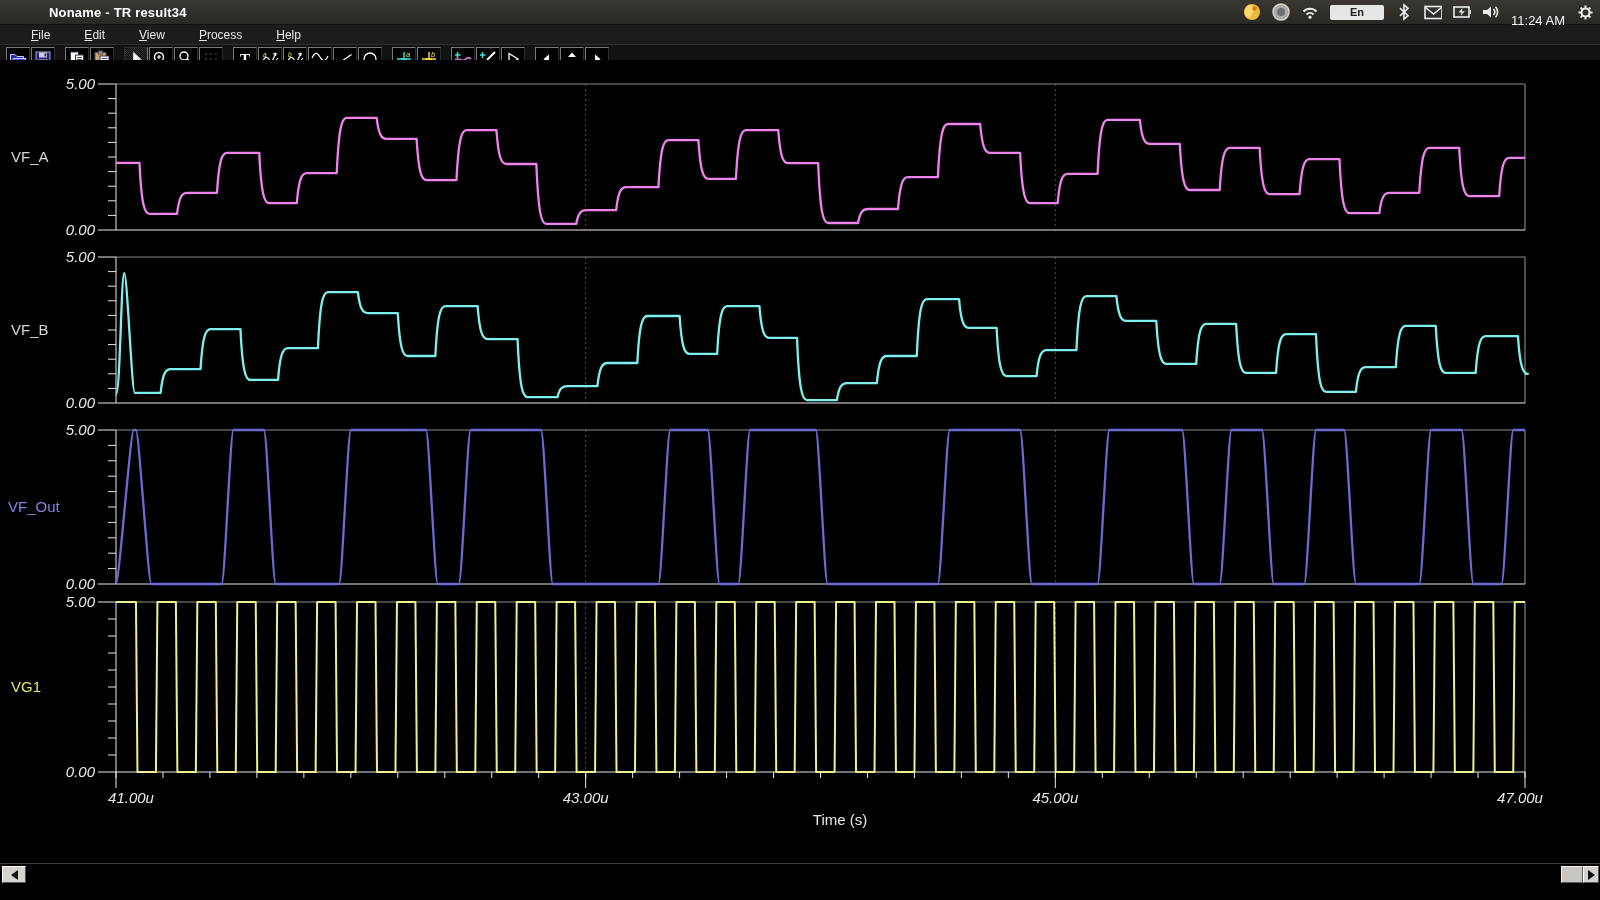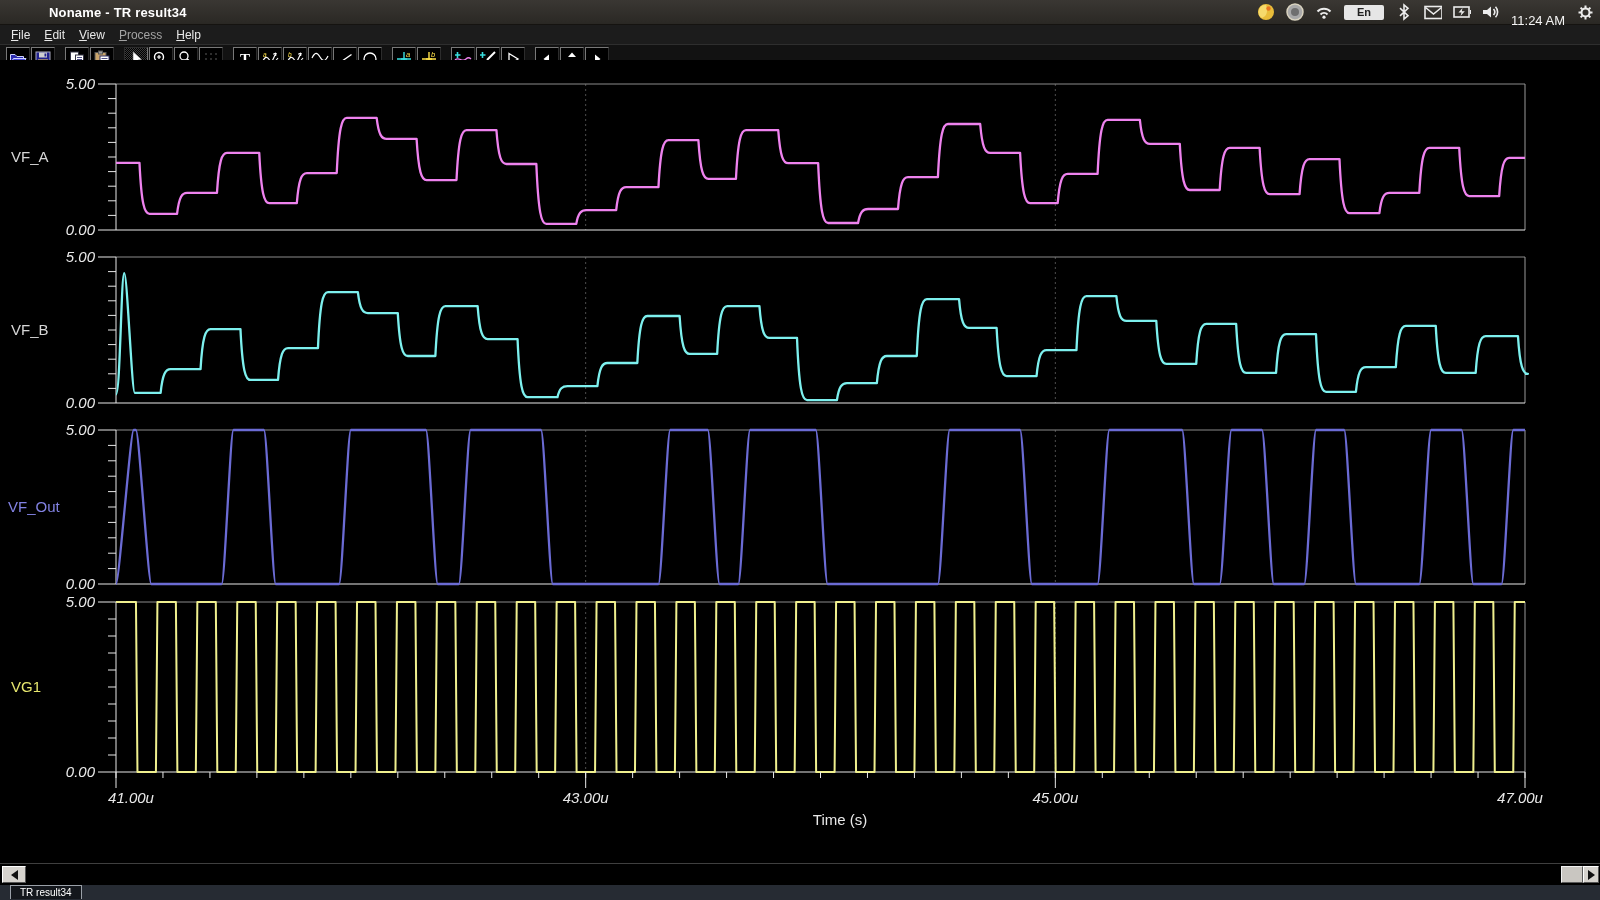--- a/index.html
+++ b/index.html
@@ -7,28 +7,28 @@
   #screen{position:relative;width:1600px;height:900px;background:#000;}
 
   
   #titlebar{position:absolute;left:0;top:0;width:1600px;height:24px;
             background:linear-gradient(#3a3733,#2a2824);border-bottom:1px solid #151310;
             display:flex;align-items:center;}
   #window-title{color:#fff;font-weight:bold;font-size:13px;margin-left:9px;letter-spacing:.2px;padding-left:40px;}
   #tray{position:absolute;right:6px;top:0;height:24px;display:flex;align-items:center;gap:11px;}
   .tray-ic{width:18px;height:18px;display:flex;align-items:center;justify-content:center;}
   .en-box{background:#e6e6e6;color:#222;font-size:11px;font-weight:bold;border-radius:2px;
-          padding:0 13px;line-height:15px;height:15px;}
+          padding:0 20px;line-height:15px;height:15px;}
   .tray-clock{color:#f4f4f4;font-size:13px;margin-top:16px;}
 
   
   #menubar{position:absolute;left:0;top:25px;width:1600px;height:19px;background:#1c1c1c;
            display:flex;align-items:center;padding-left:4px;box-sizing:border-box;}
-  .menu-item{display:inline-block;color:#e8e8e8;font-size:12px;padding:1px 7px;cursor:default;}
-  .menu-item.disabled{color:#a3a3a3;}
+  .menu-item{display:inline-block;color:#e8e8e8;font-size:12px;padding:1px 7px;cursor:default;margin-left:20px;}
+  .menu-item.disabled{color:#e5e5e5;}
   .menu-item .mn{text-decoration:underline;}
 
   
   #toolbar{position:absolute;left:0;top:44px;width:1600px;height:29px;background:#121212;
            border-top:1px solid #2e2e2e;border-bottom:1px solid #2e2e2e;
            display:flex;align-items:center;padding-left:6px;box-sizing:border-box;}
   .tbtn{width:24px;height:24px;background:#000;border:1px solid;border-color:#787878 #2c2c2c #2c2c2c #787878;
         display:flex;align-items:center;justify-content:center;margin-right:1px;box-sizing:border-box;}
   .tbtn.group{margin-left:9px;}
   .tbtn.pressed{border-color:#2c2c2c #787878 #787878 #2c2c2c;
@@ -463,17 +463,14 @@
   <div id="hscroll">
     <div class="sbtn" id="sb-left">
         <div class="sb-tri"></div>
       </div>
     <div id="sb-thumb"></div>
     <div class="sbtn" id="sb-right">
         <div class="sb-tri"></div>
       </div>
   </div>
 
-  <div id="tabbar">
-    <div id="result-tab">TR result34</div>
-  </div>
 
 </div>
 
 </body></html>

